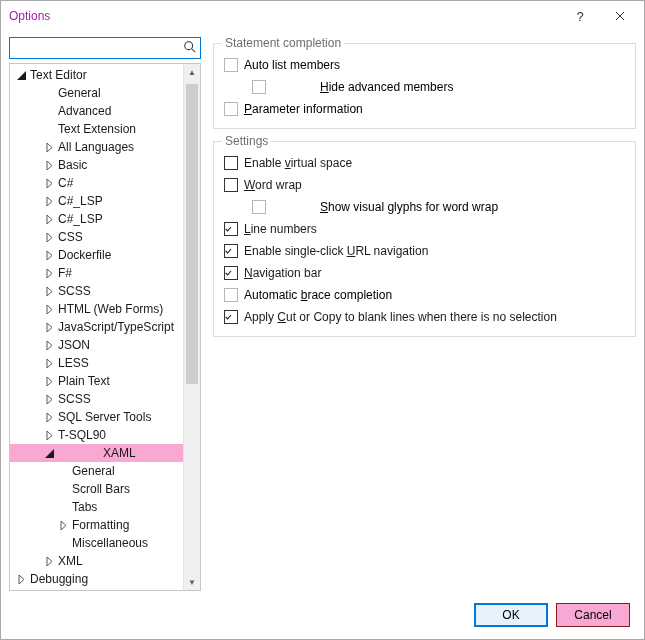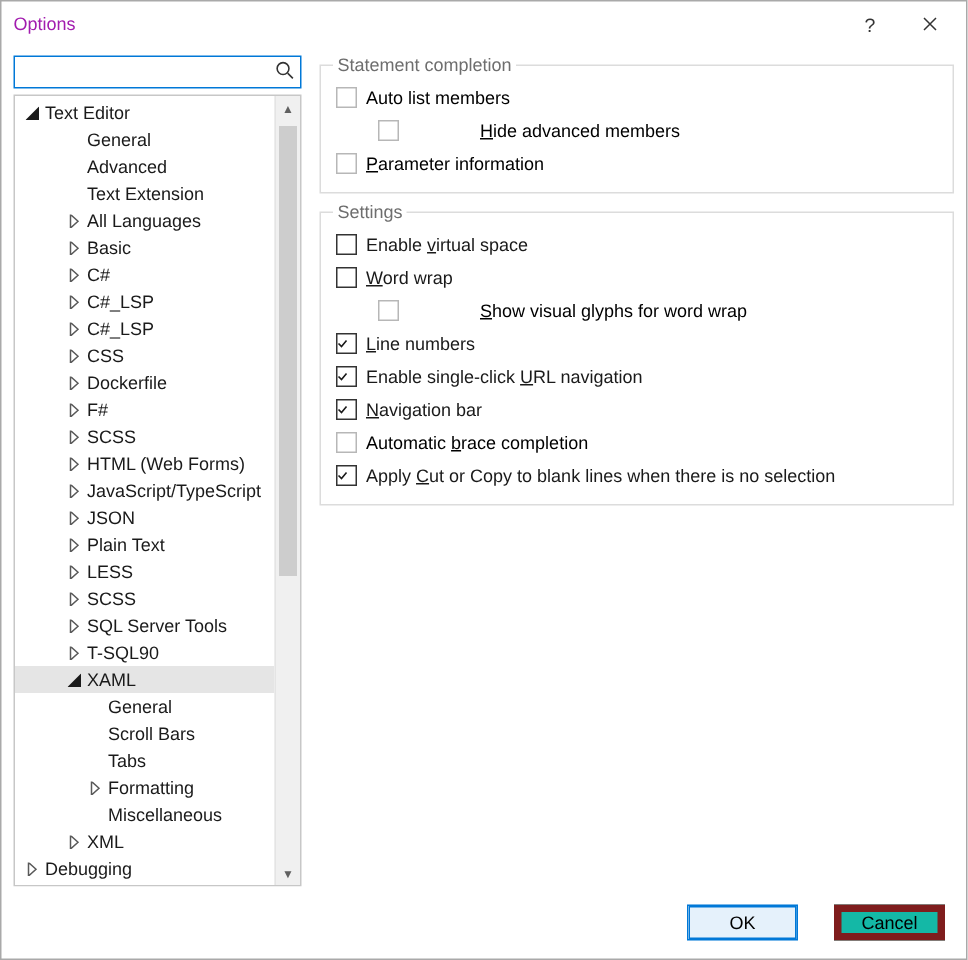--- a/index.html
+++ b/index.html
@@ -16,38 +16,38 @@
   .searchwrap input { width: 100%; height: 22px; border: 1px solid #0078d7; padding: 2px 22px 2px 4px; outline: none; }
   .searchwrap .mag { position: absolute; right: 4px; top: 3px; width: 14px; height: 14px; }
   .tree-outer { flex: 1; border: 1px solid #c7c7c7; position: relative; overflow: hidden; display: flex; }
   .tree { flex: 1; overflow: hidden; padding: 2px 0; }
   .tree-scroll { width: 17px; background: #f0f0f0; border-left: 1px solid #e4e4e4; position: relative; }
   .tree-scroll .thumb { position: absolute; left: 2px; right: 2px; top: 20px; height: 300px; background: #cdcdcd; }
   .tree-scroll .arrow { position: absolute; left: 0; right: 0; height: 16px; display: flex; align-items: center; justify-content: center; color: #606060; font-size: 8px; }
   .tree-scroll .up { top: 0; }
   .tree-scroll .down { bottom: 0; }
   .node { height: 18px; display: flex; align-items: center; white-space: nowrap; color: #1a1a1a; }
-  .node.selected { background: #e5e5e5; }
+  .node.selected { background: #f9a8d4; gap: 45px; }
   .exp { width: 14px; height: 14px; display: inline-flex; align-items: center; justify-content: center; margin-right: 1px; }
   .exp svg { width: 9px; height: 9px; fill: #595959; }
   .label { padding-left: 1px; }
   .right { flex: 1; position: relative; padding-top: 6px; }
   .group { border: 1px solid #dcdcdc; margin: 0 0 12px 0; padding: 10px 10px 8px 10px; position: relative; }
   .group .legend { position: absolute; top: -8px; left: 8px; background: #fff; padding: 0 3px; color: #6e6e6e; font-size: 12px; }
   .row { display: flex; align-items: center; height: 22px; }
   .row.indent { padding-left: 28px; gap: 48px; }
   .chk { width: 14px; height: 14px; border: 1px solid #333; margin-right: 6px; display: inline-flex; align-items: center; justify-content: center; background: #fff; }
   .chk.disabled { border-color: #b7b7b7; }
   .chk.checked::after { content: ""; width: 8px; height: 8px; background: transparent; }
   .chk.checked svg { width: 10px; height: 10px; stroke: #1a1a1a; stroke-width: 1.6; fill: none; }
   .opt-label { color: #1a1a1a; }
   .opt-label.disabled { color: #000000; }
   .opt-label .ul { text-decoration: underline; }
-  .footer { height: 48px; display: flex; align-items: center; justify-content: flex-end; gap: 24px; padding: 0 14px; }
-  .btn { min-width: 74px; height: 24px; border: 5px solid #7f1d1d; background: #14b8a6; display: flex; align-items: center; justify-content: center; color: #000; }
+  .footer { height: 48px; display: flex; align-items: center; justify-content: flex-end; gap: 8px; padding: 0 14px; }
+  .btn { min-width: 74px; height: 24px; border: 1px solid #7f1d1d; background: #f9a8d4; display: flex; align-items: center; justify-content: center; color: #000; }
   .btn.primary { border: 1px solid #0078d7; background: #e5f1fb; box-shadow: inset 0 0 0 1px #0078d7; }
 </style>
 </head>
 <body>
 
 <div class="titlebar">
   <div class="title">Options</div>
   <div class="ctrl help">?</div>
   <div class="ctrl close">
     <svg viewBox="0 0 10 10">
@@ -182,29 +182,29 @@
               </svg>
             </span>
             <span class="label">JSON</span>
           </div>
           <div class="node" style="padding-left:32px">
             <span class="exp">
               <svg viewBox="0 0 9 9">
                 <path d="M2 0 L7 4.5 L2 9 Z" fill="none" stroke="#595959" stroke-width="1"></path>
               </svg>
             </span>
+            <span class="label">LESS</span>
+          </div>
+          <div class="node" style="padding-left:32px">
+            <span class="exp">
+              <svg viewBox="0 0 9 9">
+                <path d="M2 0 L7 4.5 L2 9 Z" fill="none" stroke="#595959" stroke-width="1"></path>
+              </svg>
+            </span>
             <span class="label">Plain Text</span>
-          </div>
-          <div class="node" style="padding-left:32px">
-            <span class="exp">
-              <svg viewBox="0 0 9 9">
-                <path d="M2 0 L7 4.5 L2 9 Z" fill="none" stroke="#595959" stroke-width="1"></path>
-              </svg>
-            </span>
-            <span class="label">LESS</span>
           </div>
           <div class="node" style="padding-left:32px">
             <span class="exp">
               <svg viewBox="0 0 9 9">
                 <path d="M2 0 L7 4.5 L2 9 Z" fill="none" stroke="#595959" stroke-width="1"></path>
               </svg>
             </span>
             <span class="label">SCSS</span>
           </div>
           <div class="node" style="padding-left:32px">

